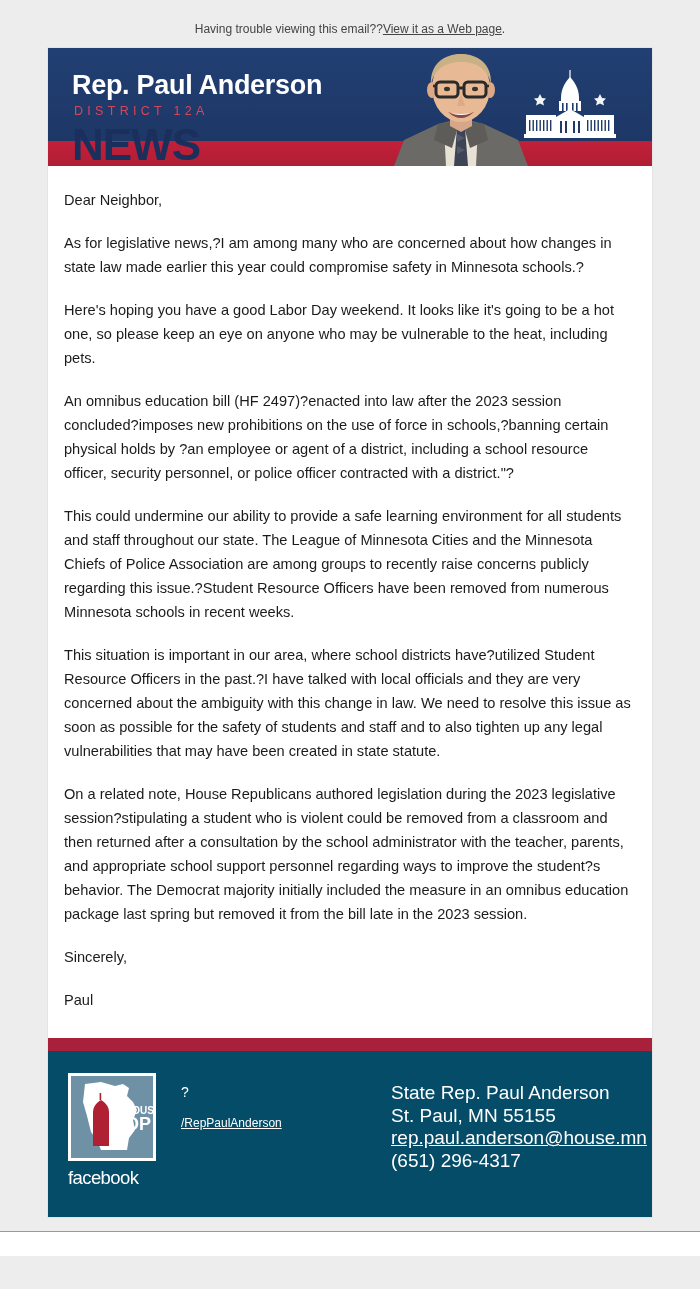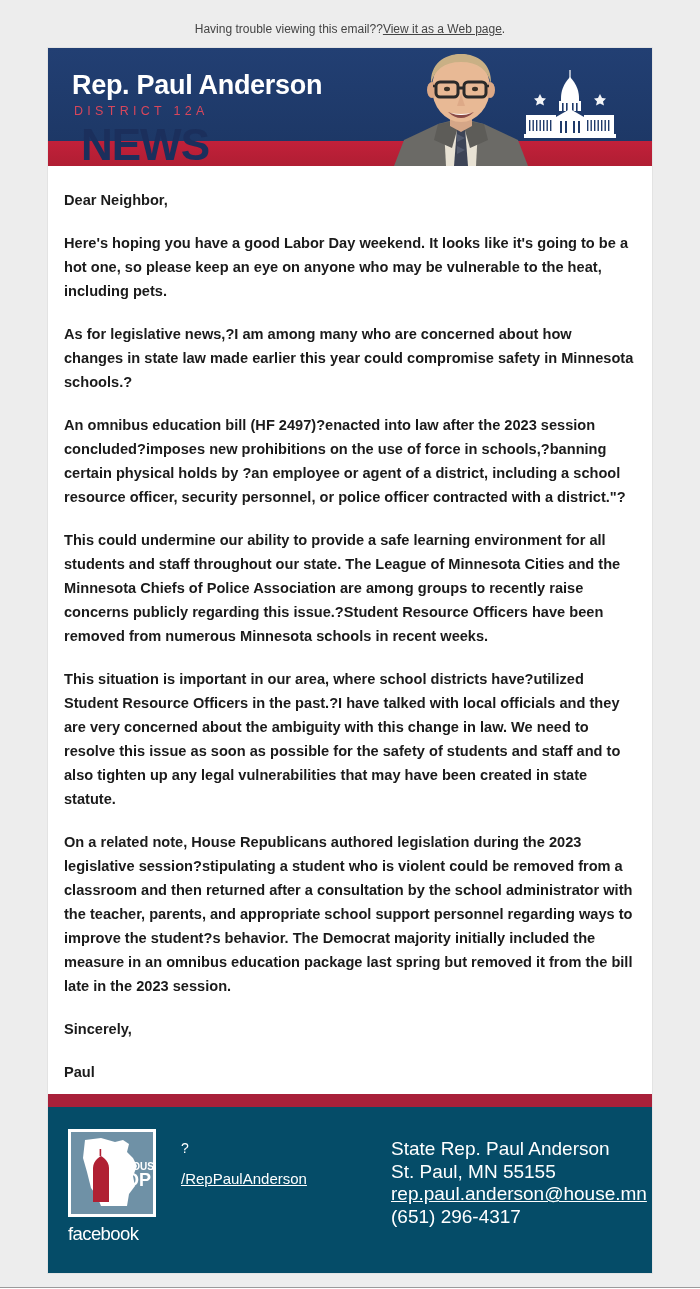--- a/index.html
+++ b/index.html
@@ -73,21 +73,20 @@
     position: absolute;
     left: 24px;
     top: 75px;
     color: #1b2f5c;
     font-size: 44px;
     font-weight: bold;
     letter-spacing: -1px;
     line-height: 44px;
     white-space: nowrap;
     z-index: 3;
-    margin-left: 9px;
   }
   
   .portrait {
     position: absolute;
     left: 338px;
     top: 0;
     width: 150px;
     height: 118px;
     z-index: 4;
     overflow: hidden;
@@ -99,22 +98,21 @@
     right: 28px;
     top: 20px;
     width: 108px;
     height: 76px;
     z-index: 2;
   }
   .capitol svg { display: block; }
 
   
   .body-copy {
-    padding: 22px 18px 10px 16px;
-    font-weight: bold;
+    padding: 22px 18px 26px 16px;
   }
   .body-copy p {
     margin: 0 0 19px 0;
     font-size: 14.6px;
     line-height: 24px;
     color: #1b1b1b;
   }
   .body-copy p:last-child { margin-bottom: 0; }
   .sig-line { margin-bottom: 19px !important; }
 
@@ -154,21 +152,21 @@
     padding-left: 8px;
   }
   .broken-img {
     color: #ffffff;
     font-size: 14px;
     line-height: 18px;
     margin-bottom: 12px;
   }
   .fb-link {
     color: #ffffff;
-    font-size: 15px;
+    font-size: 12px;
     text-decoration: underline;
     line-height: 20px;
   }
   .contact-block {
     flex: 1 1 auto;
     padding-top: 9px;
     color: #ffffff;
     font-size: 19px;
     line-height: 22.5px;
   }
@@ -290,22 +288,22 @@
       </svg>
     </div>
 
     <div class="banner-name">Rep. Paul Anderson</div>
     <div class="banner-district">DISTRICT 12A</div>
     <div class="banner-news">NEWS</div>
   </div>
 
   <div class="body-copy">
     <p>Dear Neighbor,</p>
+    <p>As for legislative news,?I am among many who are concerned about how changes in state law made earlier this year could compromise safety in Minnesota schools.?</p>
     <p>Here's hoping you have a good Labor Day weekend. It looks like it's going to be a hot one, so please keep an eye on anyone who may be vulnerable to the heat, including pets.</p>
-    <p>As for legislative news,?I am among many who are concerned about how changes in state law made earlier this year could compromise safety in Minnesota schools.?</p>
     <p>An omnibus education bill (HF 2497)?enacted into law after the 2023 session concluded?imposes new prohibitions on the use of force in schools,?banning certain physical holds by ?an employee or agent of a district, including a school resource officer, security personnel, or police officer contracted with a district."?</p>
     <p>This could undermine our ability to provide a safe learning environment for all students and staff throughout our state. The League of Minnesota Cities and the Minnesota Chiefs of Police Association are among groups to recently raise concerns publicly regarding this issue.?Student Resource Officers have been removed from numerous Minnesota schools in recent weeks.</p>
     <p>This situation is important in our area, where school districts have?utilized Student Resource Officers in the past.?I have talked with local officials and they are very concerned about the ambiguity with this change in law. We need to resolve this issue as soon as possible for the safety of students and staff and to also tighten up any legal vulnerabilities that may have been created in state statute.</p>
     <p>On a related note, House Republicans authored legislation during the 2023 legislative session?stipulating a student who is violent could be removed from a classroom and then returned after a consultation by the school administrator with the teacher, parents, and appropriate school support personnel regarding ways to improve the student?s behavior. The Democrat majority initially included the measure in an omnibus education package last spring but removed it from the bill late in the 2023 session.</p>
     <p class="sig-line">Sincerely,</p>
     <p>Paul</p>
   </div>
 
   <div class="email-footer-red"></div>
   <div class="email-footer">

